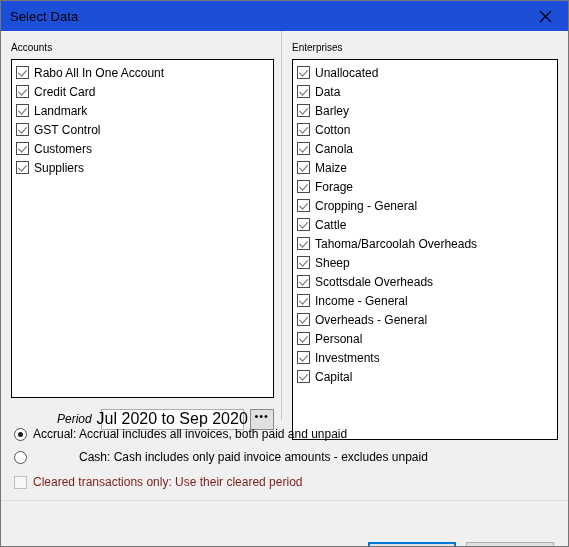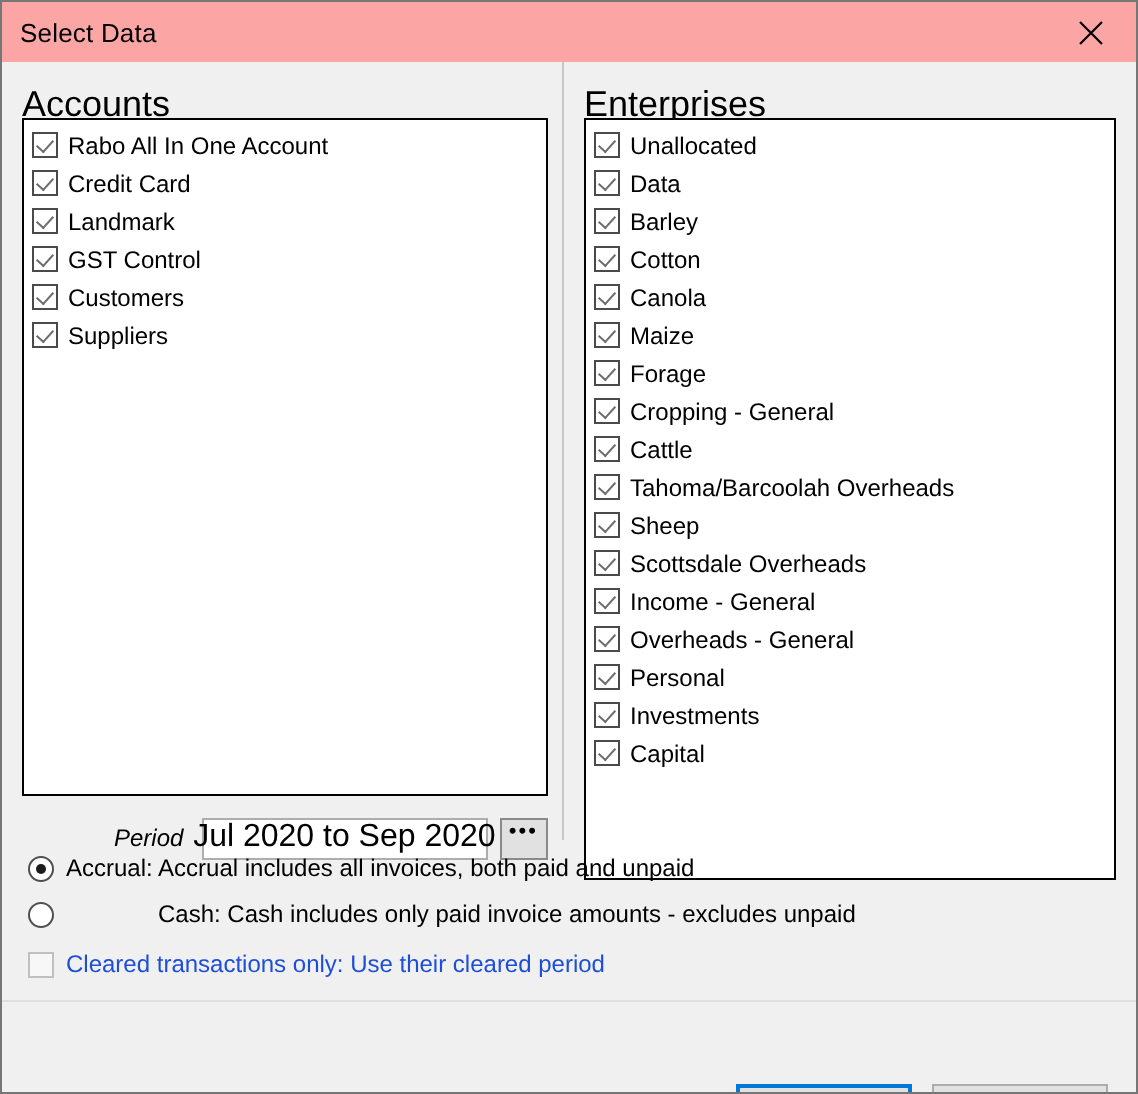--- a/index.html
+++ b/index.html
@@ -22,21 +22,21 @@
     background: #f0f0f0;
     overflow: hidden;
   }
 
   
   .titlebar {
     position: absolute;
     left: 0; top: 0;
     width: 567px;
     height: 30px;
-    background: #fca5a5;
+    background: #1d4ed8;
     box-sizing: border-box;
   }
   .titlebar-text {
     position: absolute;
     left: 9px;
     top: 8px;
     font-size: 13px;
     color: #000000;
     letter-spacing: 0.1px;
     white-space: nowrap;
@@ -70,21 +70,21 @@
     left: 280px;
     top: 0px;
     width: 1px;
     height: 389px;
     background: #c8c8c8;
   }
 
   
   .group-label {
     position: absolute;
-    font-size: 18px;
+    font-size: 10px;
     color: #000000;
     white-space: nowrap;
   }
   #label-accounts { left: 10px; top: 11px; }
   #label-enterprises { left: 291px; top: 11px; }
 
   
   .listbox {
     position: absolute;
     background: #ffffff;
@@ -231,21 +231,21 @@
     border: 1px solid #c0c0c0;
     background: #f7f7f7;
     flex: 0 0 auto;
     margin-right: 6px;
   }
   .opt-label {
     font-size: 12px;
     color: #000000;
     white-space: nowrap;
   }
-  .opt-label.disabled { color: #1d4ed8; }
+  .opt-label.disabled { color: #7f1d1d; }
 
   
   .button-sep {
     position: absolute;
     left: 0;
     top: 469px;
     width: 567px;
     height: 1px;
     background: #dfdfdf;
   }

